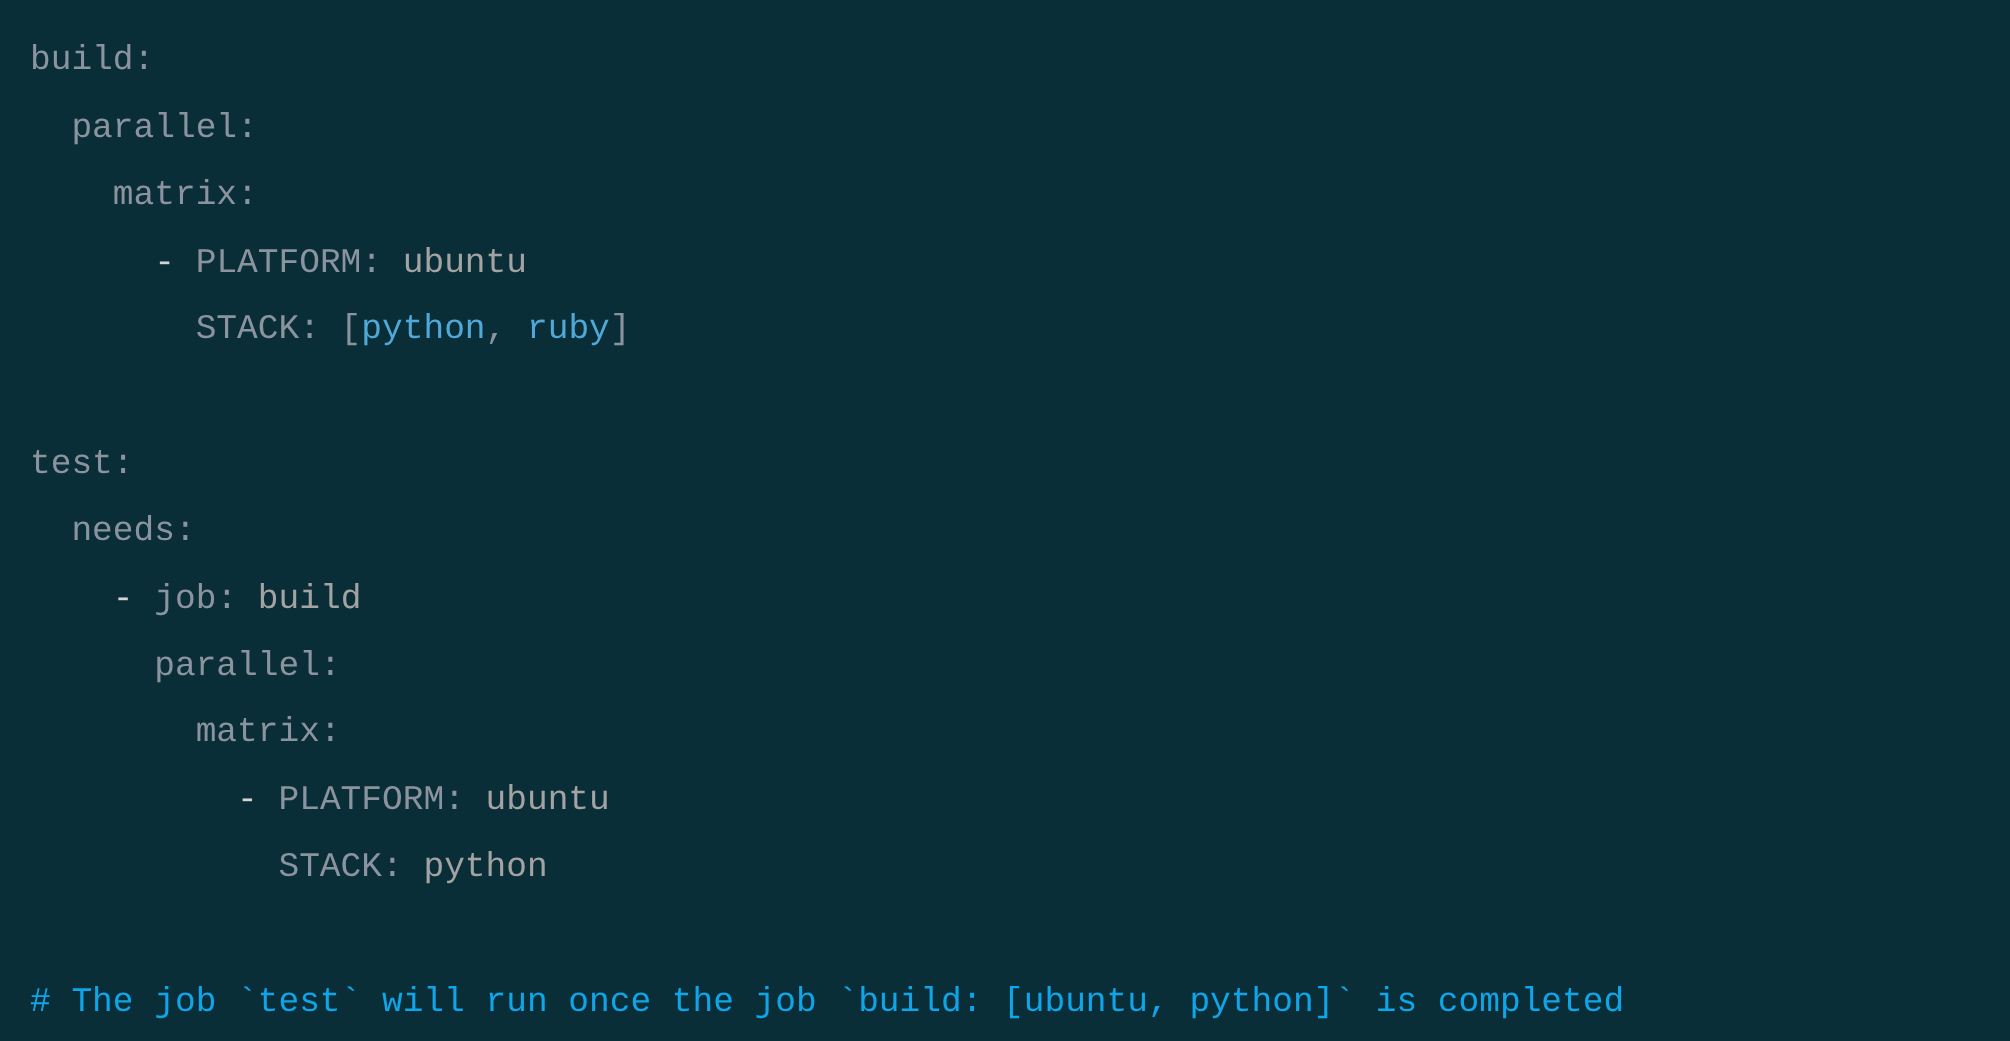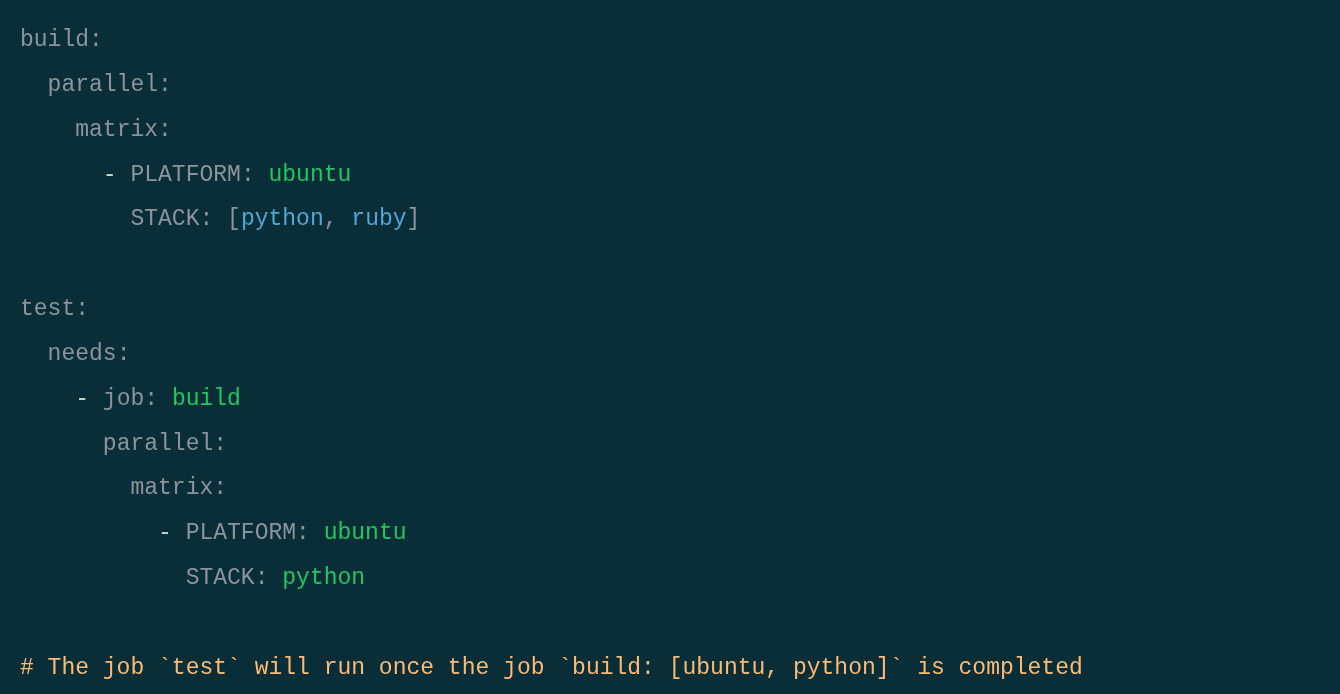--- a/index.html
+++ b/index.html
@@ -17,30 +17,30 @@
       color: #d4d4d4;
       white-space: pre;
     }
     .key {
       color: #8b949e;
     }
     .punct {
       color: #8b949e;
     }
     .string {
-      color: #22c55e;
+      color: #a3a3a3;
     }
     .bracket {
       color: #8b949e;
     }
     .array-val {
       color: #4fa8d8;
     }
     .comment {
-      color: #fdba74;
+      color: #0ea5e9;
     }
     .dash {
       color: #d4d4d4;
     }
     .line {
       display: block;
     }
   </style>
 </head>
 <body><span class="line"><span class="key">build</span><span class="punct">:</span></span><span class="line">  <span class="key">parallel</span><span class="punct">:</span></span><span class="line">    <span class="key">matrix</span><span class="punct">:</span></span><span class="line">      <span class="dash">-</span> <span class="key">PLATFORM</span><span class="punct">:</span> <span class="string">ubuntu</span></span><span class="line">        <span class="key">STACK</span><span class="punct">:</span> <span class="bracket">[</span><span class="array-val">python</span><span class="punct">,</span> <span class="array-val">ruby</span><span class="bracket">]</span></span><span class="line"> </span><span class="line"><span class="key">test</span><span class="punct">:</span></span><span class="line">  <span class="key">needs</span><span class="punct">:</span></span><span class="line">    <span class="dash">-</span> <span class="key">job</span><span class="punct">:</span> <span class="string">build</span></span><span class="line">      <span class="key">parallel</span><span class="punct">:</span></span><span class="line">        <span class="key">matrix</span><span class="punct">:</span></span><span class="line">          <span class="dash">-</span> <span class="key">PLATFORM</span><span class="punct">:</span> <span class="string">ubuntu</span></span><span class="line">            <span class="key">STACK</span><span class="punct">:</span> <span class="string">python</span></span><span class="line"> </span><span class="line"><span class="comment"># The job `test` will run once the job `build: [ubuntu, python]` is completed</span></span>

